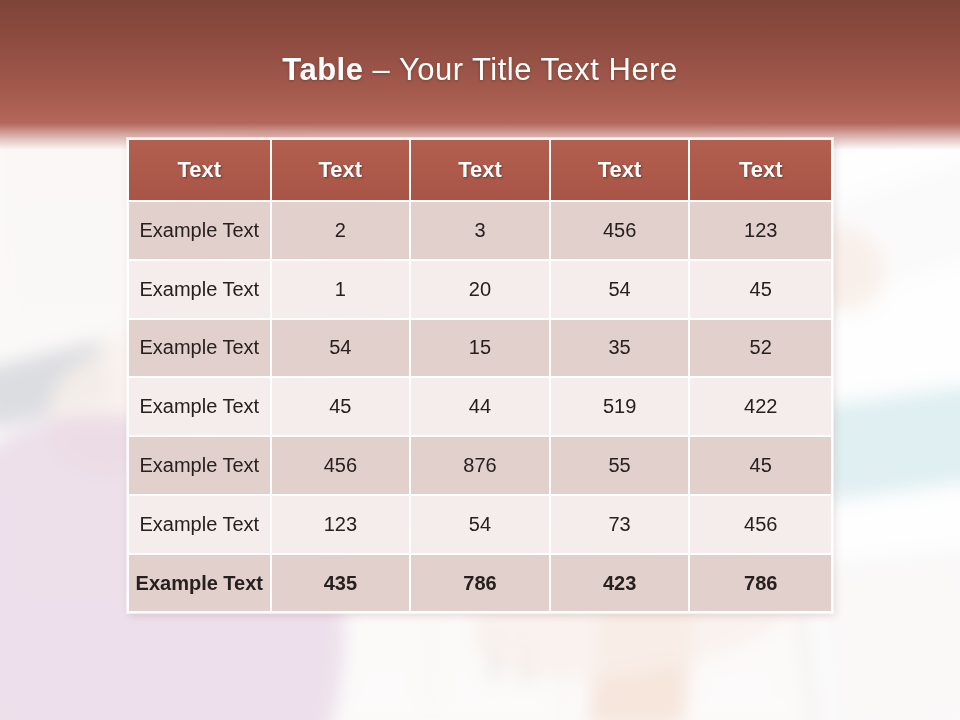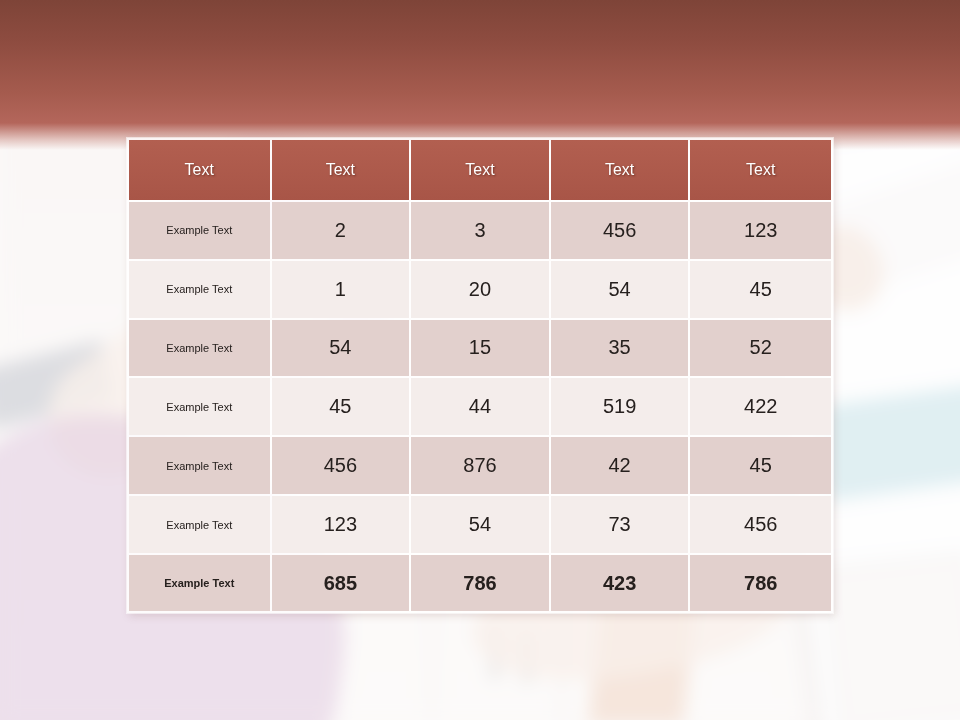--- a/index.html
+++ b/index.html
@@ -44,29 +44,29 @@
     position:absolute;left:127px;top:138px;width:706px;height:475px;
     display:grid;box-sizing:border-box;
     grid-template-columns:143fr 140fr 140fr 140fr 143fr;
     grid-template-rows:62fr 59fr 59fr 59fr 59fr 59fr 59fr 58fr;
     gap:2px;padding:2px;background:rgba(255,255,255,0.85);
     box-shadow:0 0 0 1px rgba(255,255,255,.6), 2px 3px 8px rgba(120,80,70,.18);
   }
   .tr{display:contents;}
   .th{
     background:linear-gradient(180deg,#b25f50,#a85547);
-    color:#fff;font-weight:normal;font-size:16px;
+    color:#fff;font-weight:bold;font-size:22px;
     display:flex;align-items:center;justify-content:center;
     text-shadow:1px 1px 2px rgba(70,25,15,.55);
   }
   .td{
     display:flex;align-items:center;justify-content:center;
     color:#26201e;font-size:20px;
   }
-  .td.label{font-size:11px;text-align:right;}
+  .td.label{font-size:20px;text-align:right;}
   .row-band .td{background:rgba(222,202,198,0.88);}
   .row-light .td{background:rgba(243,235,233,0.90);}
   .row-bold .td{font-weight:bold;}
 </style>
 </head>
 <body>
 
 <div class="slide">
 
   <div class="photo">
@@ -83,20 +83,23 @@
     <div class="ph-fridge"></div>
     <div class="ph-fridge-top"></div>
     <div class="ph-hand-right"></div>
     <div class="ph-teal"></div>
     <div class="ph-fridge-inner"></div>
     <div class="ph-hand-bottom"></div>
   </div>
   <div class="photo-wash"></div>
 
   <div class="titleband"></div>
+  <div class="title">
+    <span class="bold">Table</span><span> – </span><span>Your Title Text Here</span>
+  </div>
 
   <div class="tbl">
     <div class="tr">
       <div class="th">Text</div>
       <div class="th">Text</div>
       <div class="th">Text</div>
       <div class="th">Text</div>
       <div class="th">Text</div>
     </div>
 
@@ -129,34 +132,34 @@
       <div class="td">45</div>
       <div class="td">44</div>
       <div class="td">519</div>
       <div class="td">422</div>
     </div>
 
     <div class="tr row-band">
       <div class="td label">Example Text</div>
       <div class="td">456</div>
       <div class="td">876</div>
-      <div class="td">42</div>
+      <div class="td">55</div>
       <div class="td">45</div>
     </div>
 
     <div class="tr row-light">
       <div class="td label">Example Text</div>
       <div class="td">123</div>
       <div class="td">54</div>
       <div class="td">73</div>
       <div class="td">456</div>
     </div>
 
     <div class="tr row-band row-bold">
       <div class="td label">Example Text</div>
-      <div class="td">685</div>
+      <div class="td">435</div>
       <div class="td">786</div>
       <div class="td">423</div>
       <div class="td">786</div>
     </div>
   </div>
 
 </div>
 
 </body></html>

